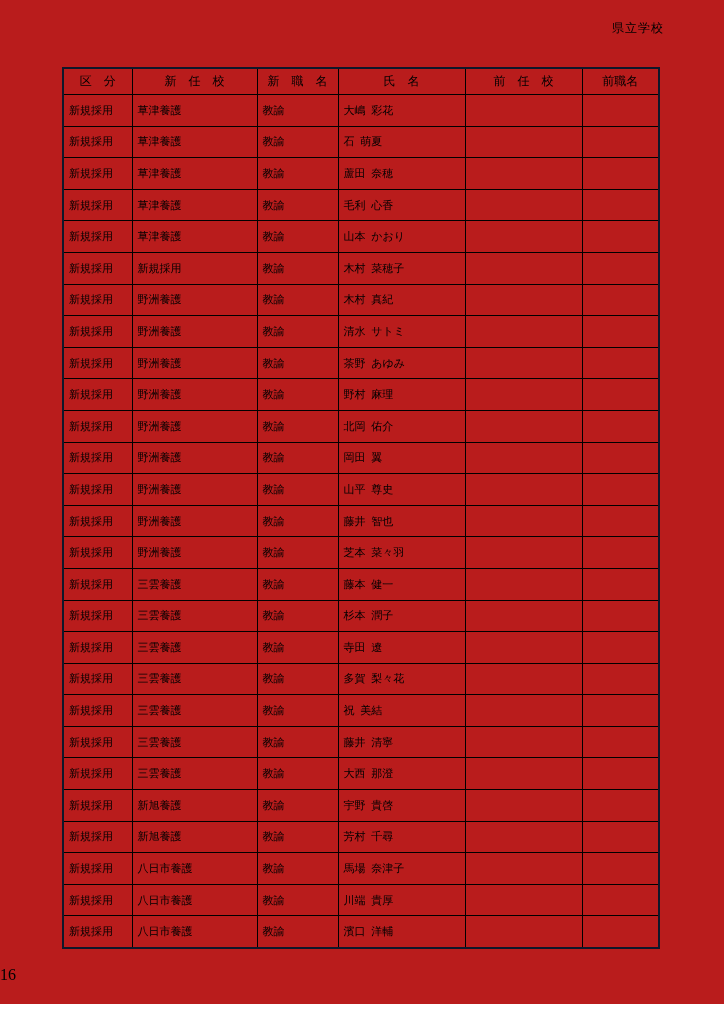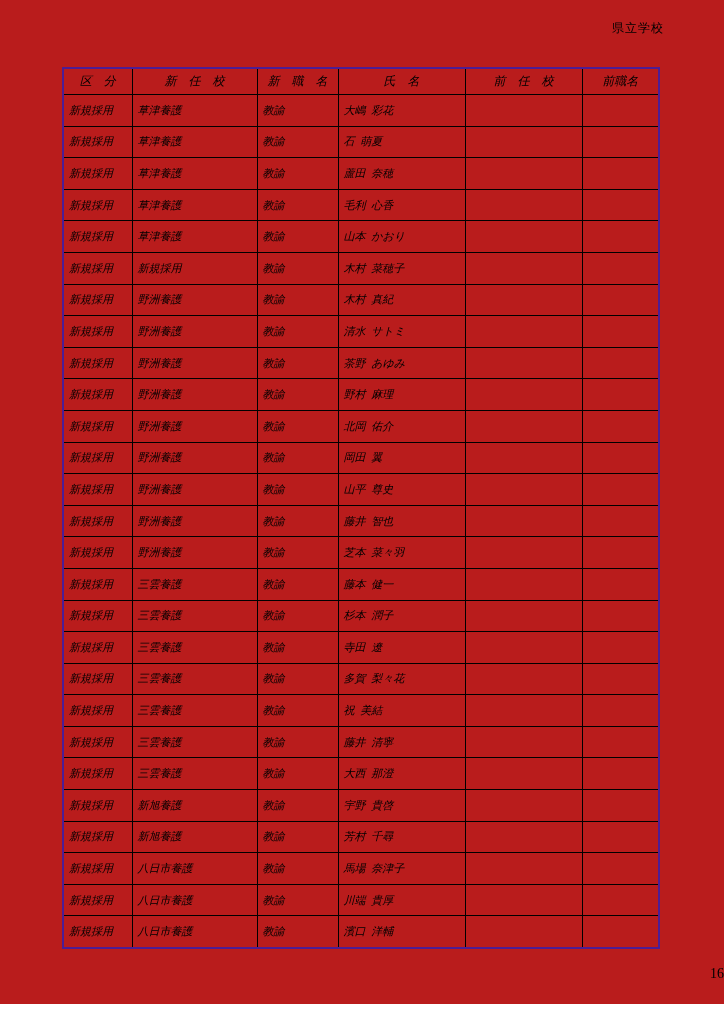--- a/index.html
+++ b/index.html
@@ -23,22 +23,21 @@
     font-size: 12px;
     letter-spacing: 1px;
   }
   table.staff-table {
     position: absolute;
     left: 62px;
     top: 67px;
     width: 596px;
     border-collapse: collapse;
     table-layout: fixed;
-    border: 2px solid #4c1d95;
-    font-style: italic;
+    border: 2px solid #0f172a;
   }
   table.staff-table th,
   table.staff-table td {
     border: 1px solid #000000;
     font-weight: normal;
     overflow: hidden;
     white-space: nowrap;
   }
   table.staff-table th {
     height: 25px;
@@ -53,22 +52,22 @@
     text-align: left;
     vertical-align: middle;
     padding: 0 0 0 5px;
     word-spacing: 3px;
   }
   .page-number {
     position: absolute;
     top: 966px;
     left: 0;
     width: 100%;
-    text-align: right;
-    font-size: 14px;
+    text-align: left;
+    font-size: 16px;
   }
 </style>
 </head>
 <body>
 
 <div class="page">
 
   <div class="page-header">県立学校</div>
 
   <table class="staff-table">

